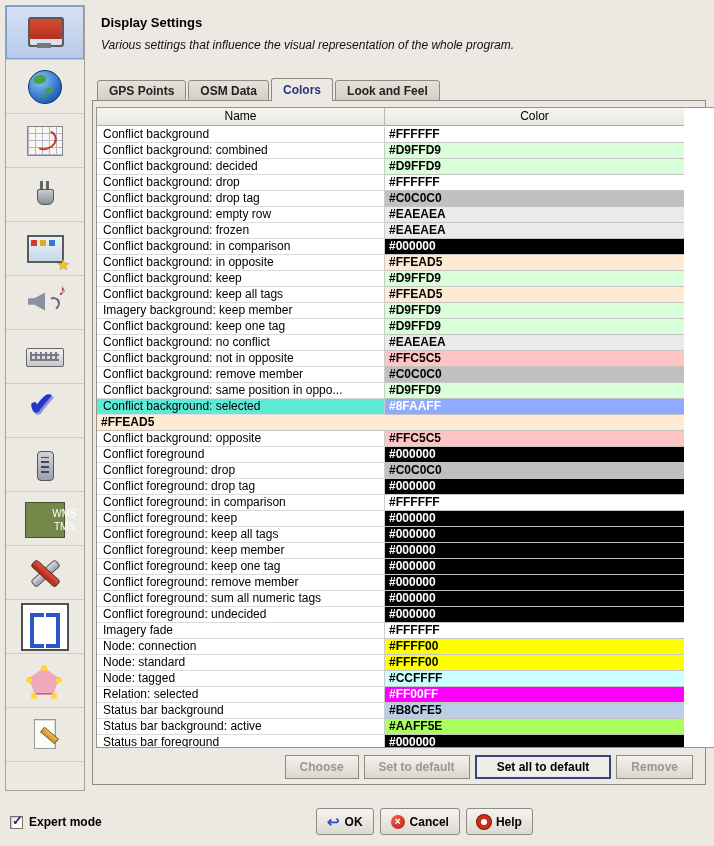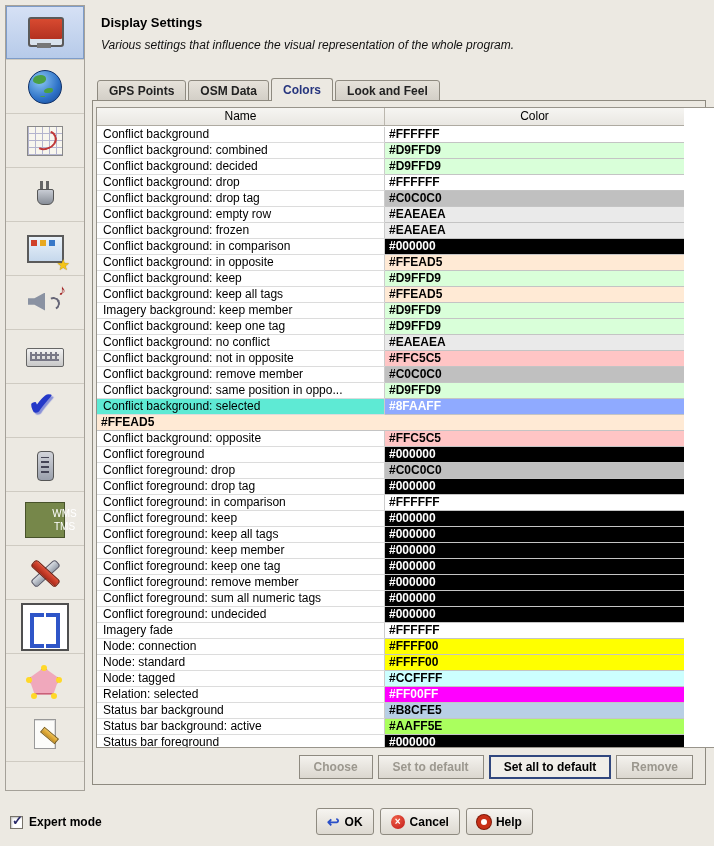--- a/index.html
+++ b/index.html
@@ -82,21 +82,21 @@
   .tcolor { flex:1; padding-left:4px; font-size:12px; font-weight:bold; line-height:15px; border-bottom:1px solid #C4C4C4; white-space:nowrap; overflow:hidden; }
   .vsb { position:absolute; top:0; right:0; width:17px; height:100%; background:#EEECE7; border-left:1px solid #B5B1A8; }
   .sb-btn { position:absolute; left:0; width:17px; height:16px; background:linear-gradient(#F0ECE4,#D5D1C9); border:1px solid #9A968D; font-size:7px; line-height:14px; text-align:center; color:#222; }
   .sb-btn.up { top:0; }
   .sb-btn.down { bottom:0; }
   .sb-thumb { position:absolute; left:1px; top:17px; width:15px; height:86px; background:linear-gradient(90deg,#DCD9E8,#C2BFD4); border:1px solid #908CA8; }
 
   .pbtns { position:absolute; right:12px; top:654px; display:flex; gap:5px; }
   .pbtn { height:24px; padding:0 14px; font-family:"Liberation Sans",sans-serif; font-size:12px; font-weight:bold; color:#000; background:linear-gradient(#F4F2EE,#DBD7CF); border:1px solid #8E8A80; }
   .pbtn.disabled { color:#9B978E; }
-  .pbtn.focus { border:2px solid #31477E; padding:0 13px; background:#F0EEE9; }
+  .pbtn.focus { border:2px solid #31477E; padding:0 20px; background:#F0EEE9; }
 
   
   #expert { position:absolute; left:10px; top:815px; display:flex; align-items:center; gap:6px; font-weight:bold; font-size:12px; }
   .cb { width:13px; height:13px; background:#FFF; border:1px solid #77736A; box-shadow:inset 1px 1px 2px rgba(0,0,0,.25); position:relative; display:inline-block; }
   .chk { position:absolute; left:1px; top:-4px; font-size:13px; font-weight:bold; color:#2A2A6A; }
 
   #footbtns { position:absolute; left:316px; top:808px; display:flex; gap:6px; }
   .fbtn { height:27px; padding:0 10px; display:flex; align-items:center; gap:5px; background:linear-gradient(#F6F4F0,#DDD9D1); border:1px solid #8E8A80; border-radius:3px; font-family:"Liberation Sans",sans-serif; font-size:12px; font-weight:bold; color:#000; }
   .okic { color:#2B50C8; font-size:15px; font-weight:bold; line-height:14px; }
   .cancic { width:14px; height:14px; border-radius:50%; background:radial-gradient(circle at 35% 30%, #F06048, #C01818); color:#FFF; font-size:10px; line-height:13px; text-align:center; font-weight:bold; display:inline-block; }

